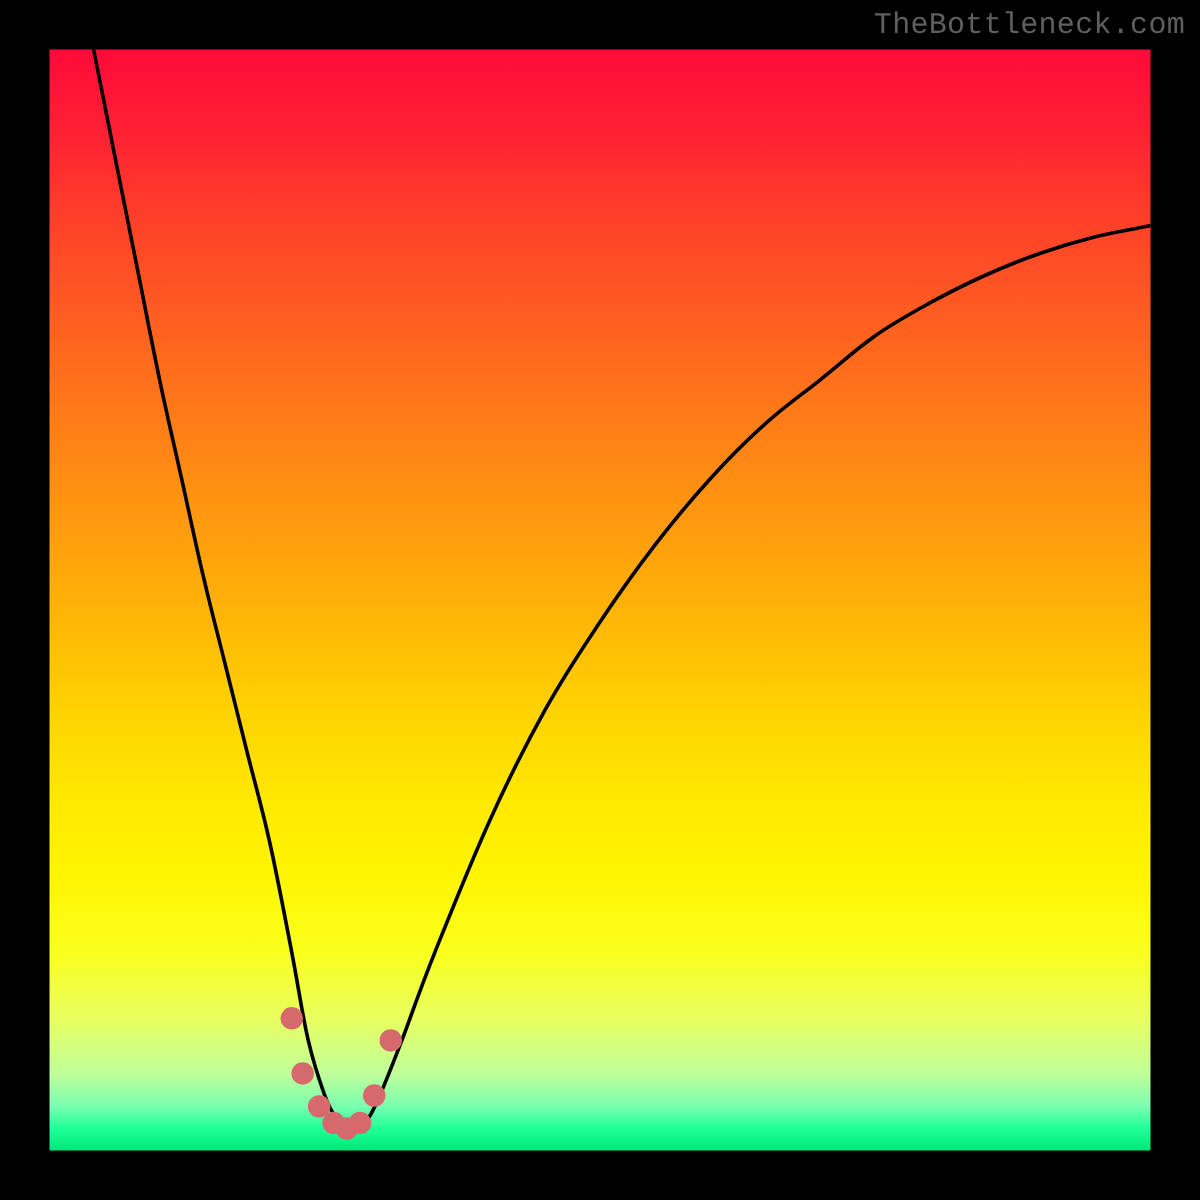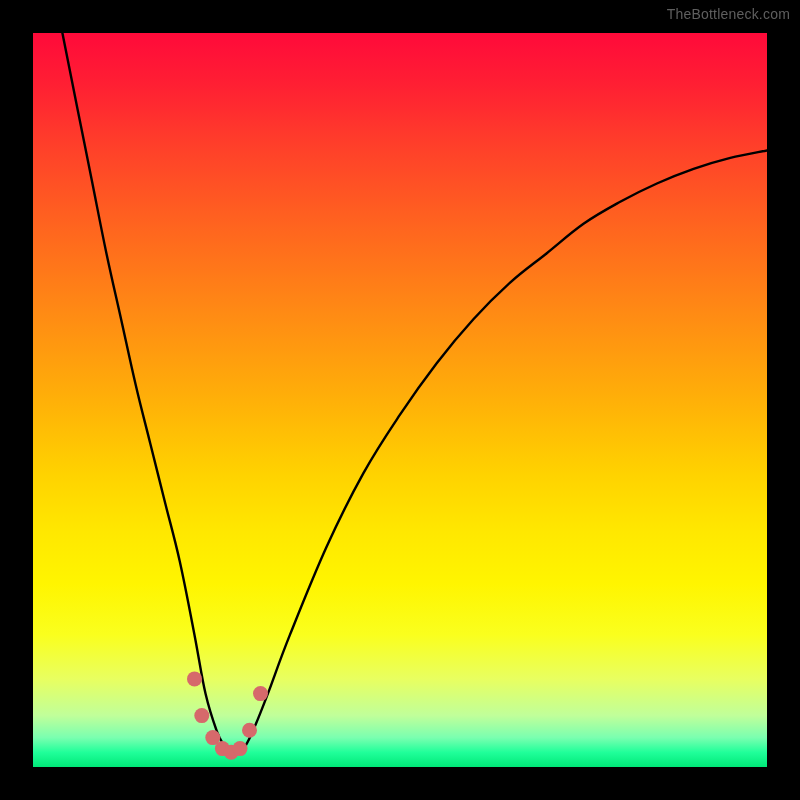--- a/index.html
+++ b/index.html
@@ -30,22 +30,22 @@
       #e8ff60 88%,
       #c0ff9a 93%,
       #7affb0 96%,
       #20ff9a 98%,
       #00e878 100%);
   }
   .watermark {
     position: absolute;
     top: 6px;
     right: 10px;
-    font-family: Liberation Sans, sans-serif;
-    font-size: 14px;
+    font-family: Liberation Mono, monospace;
+    font-size: 20px;
     color: #5f5f5f;
     letter-spacing: 0.2px;
     font-weight: 400;
   }
   svg.curve {
     position: absolute;
     left: 0;
     top: 0;
     width: 734px;
     height: 734px;

